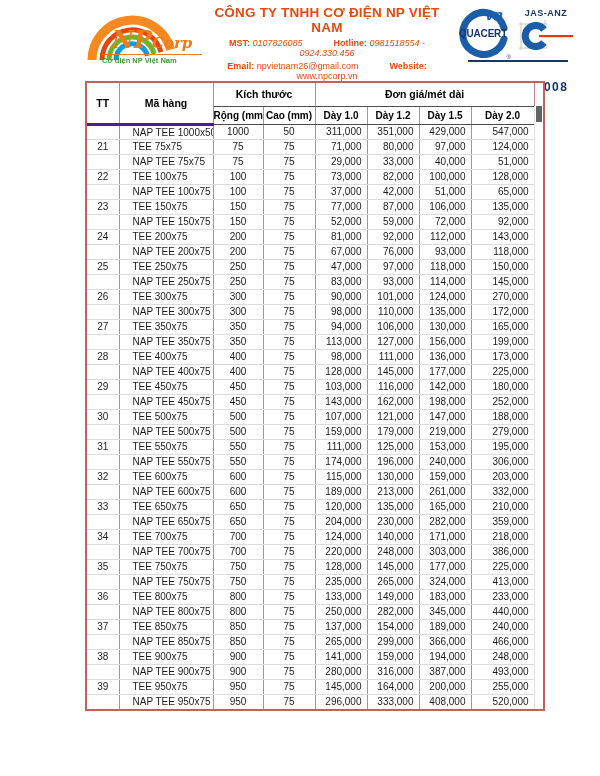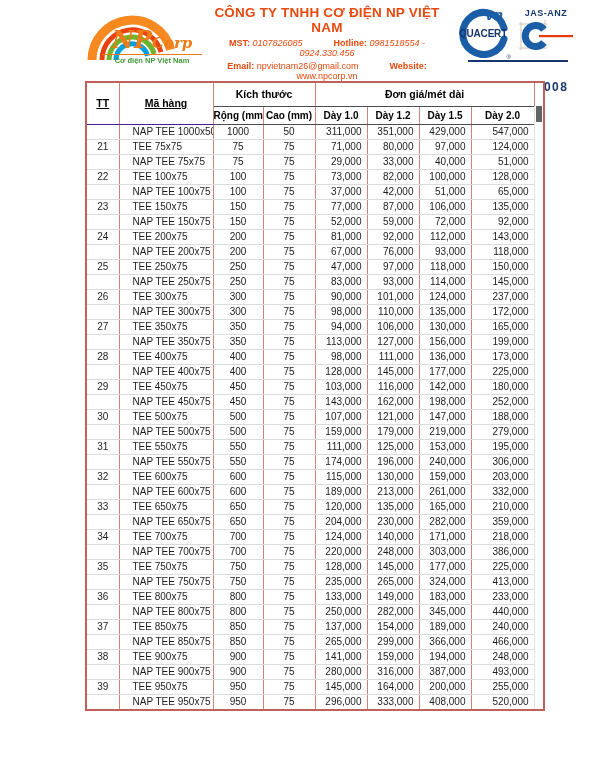--- a/index.html
+++ b/index.html
@@ -8,21 +8,21 @@
 
   
   .header { display:flex; align-items:flex-start; padding:2px 14px 0 10px; height:74px; }
   .logo { position:relative; width:128px; height:68px; margin-left:66px; flex:none; }
   .logo svg { position:absolute; left:0; top:2px; }
   .brand { position:absolute; left:36px; top:26px; color:#ef7b17; font-family:"DejaVu Serif", serif;
            font-style:italic; font-weight:bold; line-height:1; white-space:nowrap; }
   .brand .np { font-size:24px; }
   .brand .corp { font-size:15px; }
   .tagline { position:absolute; left:26px; top:52px; width:100px; border-top:1.5px solid #ef7b17;
-             padding-top:1px; color:#3f9b35; font-size:7.5px; font-weight:bold; text-align:center; white-space:nowrap; }
+             padding-top:1px; color:#3f9b35; font-size:7.5px; font-weight:bold; white-space:nowrap; }
   .info { flex:1; text-align:center; color:#e8490e; padding-top:3px; }
   .company { font-size:13.5px; font-weight:bold; letter-spacing:.2px; }
   .info-line { font-size:9px; margin-top:3px; }
   .info-line .lbl { font-weight:bold; }
   .info-line .val { font-style:italic; }
   .info-line .gap { display:inline-block; width:26px; }
   .bank { font-size:9px; margin-top:3px; line-height:1.35;font-weight:bold; }
   .certs { width:136px; flex:none; text-align:center; padding-top:6px; }
   .certs-row { display:flex; align-items:flex-start; justify-content:center; gap:6px; }
   .quacert { position:relative; width:50px; height:50px; }
@@ -47,21 +47,21 @@
   table { border-collapse:collapse; table-layout:fixed; width:447px; }
   col.c-tt   { width:32px; }  col.c-name { width:94px; }
   col.c-r    { width:50px; }  col.c-c    { width:52px; }
   col.c-p1   { width:52px; }  col.c-p2   { width:52px; }
   col.c-p3   { width:52px; }  col.c-p4   { width:63px; }
   th, td { border-right:1px solid #cf837d; font-size:10px; color:#1c1c1c; overflow:hidden; white-space:nowrap; }
   th { font-weight:bold; color:#000; text-align:center; }
   tr.h1 th { height:23px; font-size:10.5px; }
   tr.h1 th.span-b { border-bottom:1px solid #4d4d4d; }
   tr.h2 th { height:18px; border-bottom:1px solid #4d4d4d; }
-  th[rowspan] { border-bottom:1px solid #4c1d95;text-decoration:underline; }
+  th[rowspan] { border-bottom:3px solid #4c1d95; }
   tbody td { height:15px; border-bottom:1px solid #dcdcdc; }
   td.tt   { text-align:center; }
   td.name { text-align:left; padding-left:13px; }
   td.num  { text-align:center; }
   td.price{ text-align:right; padding-right:5px; }
   tbody tr:last-child td { border-bottom:none; }
 
   
   .vscroll { position:absolute; top:23px; right:0; bottom:0; width:9px; background:#fff;
              border-left:1px solid #e3e3e3; }
@@ -273,21 +273,21 @@
             <td class="price">145,000</td>
           </tr>
           <tr>
             <td class="tt">26</td>
             <td class="name">TEE 300x75</td>
             <td class="num">300</td>
             <td class="num">75</td>
             <td class="price">90,000</td>
             <td class="price">101,000</td>
             <td class="price">124,000</td>
-            <td class="price">237,000</td>
+            <td class="price">270,000</td>
           </tr>
           <tr>
             <td class="tt"></td>
             <td class="name">NAP TEE 300x75</td>
             <td class="num">300</td>
             <td class="num">75</td>
             <td class="price">98,000</td>
             <td class="price">110,000</td>
             <td class="price">135,000</td>
             <td class="price">172,000</td>

